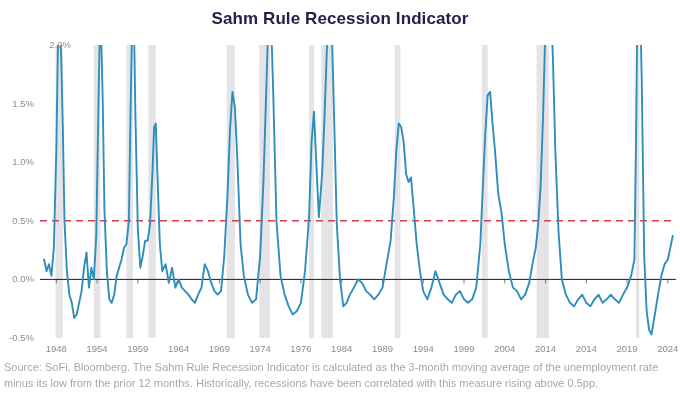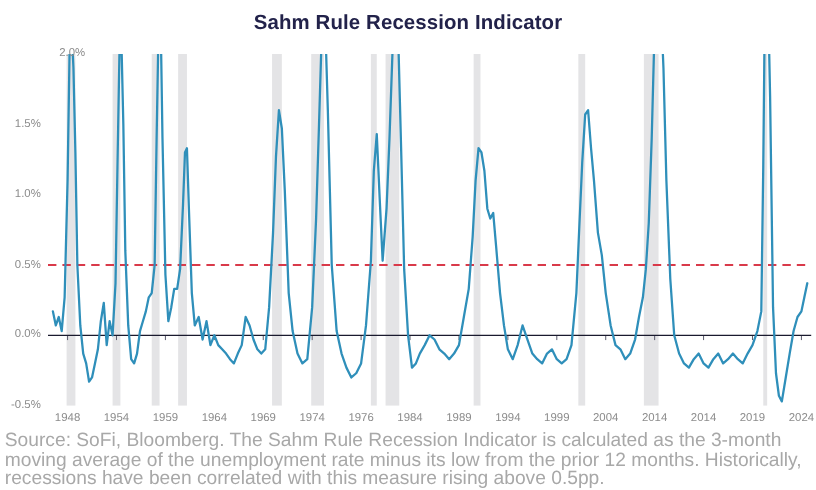--- a/index.html
+++ b/index.html
@@ -50,21 +50,21 @@
     color: #8c8c8c;
     text-align: center;
     width: 40px;
     top: 343px;
   }
   .footnote {
     position: absolute;
     left: 4px;
     top: 360px;
     width: 672px;
-    font-size: 16px;
+    font-size: 11px;
     line-height: 15.5px;
     color: #a8a8a8;
   }
 </style>
 </head>
 <body>
 
 <div id="chart-root">
 
   <div class="chart-title">Sahm Rule Recession Indicator</div>

